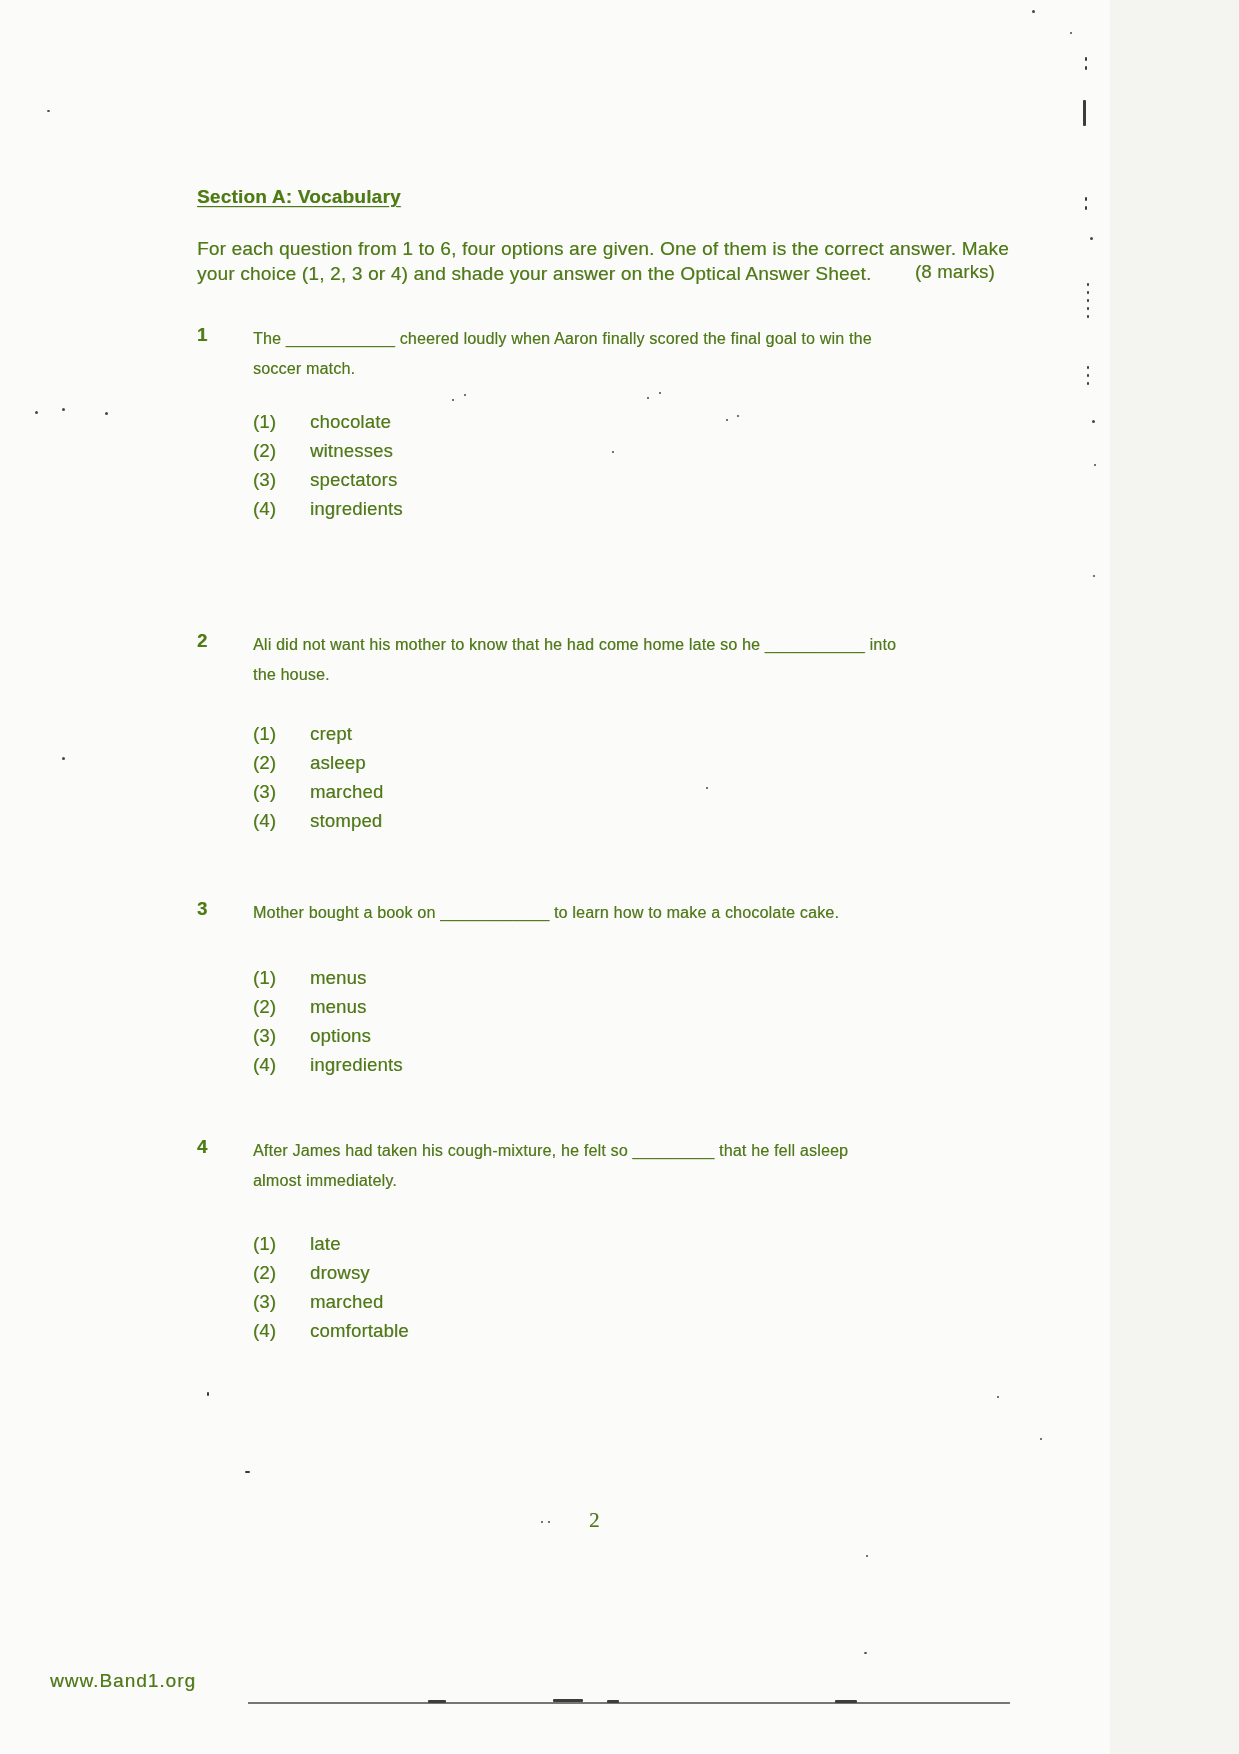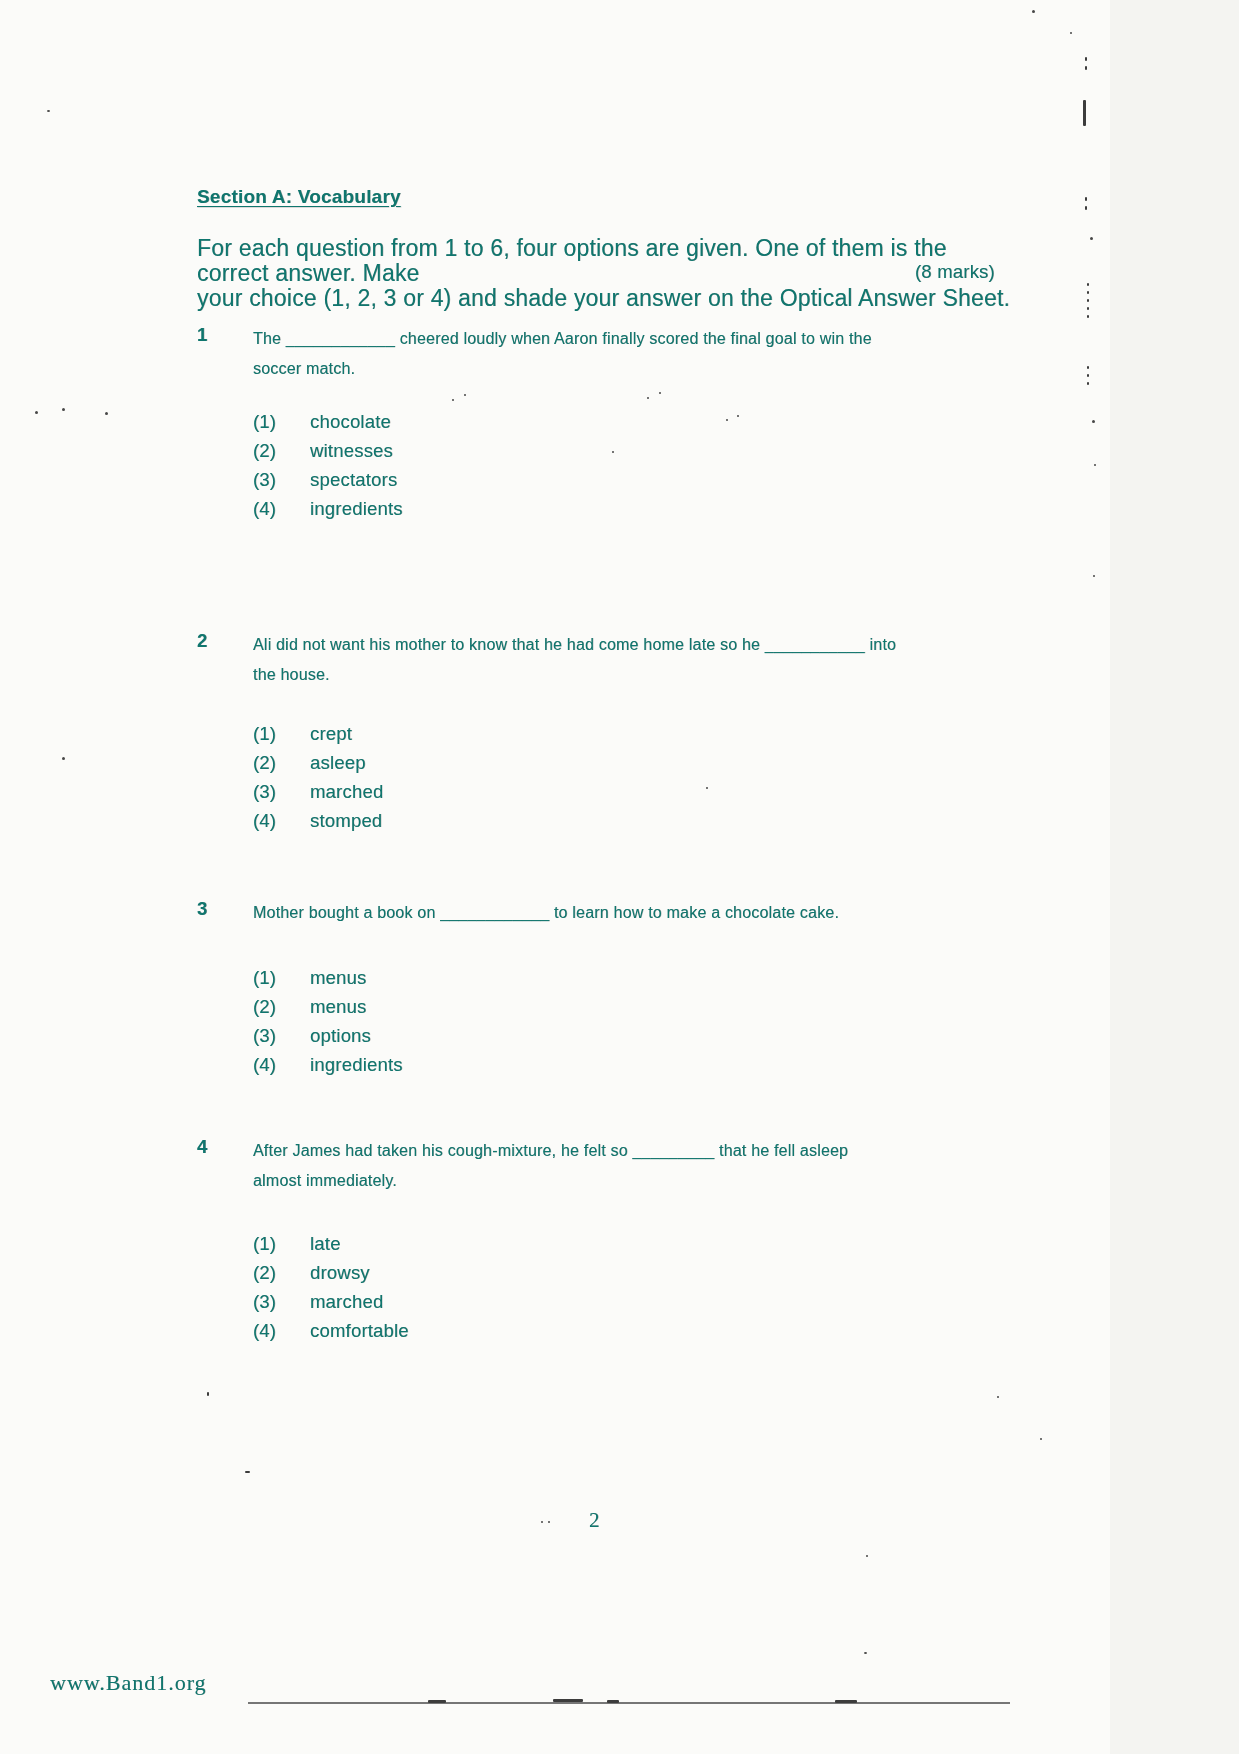--- a/index.html
+++ b/index.html
@@ -7,21 +7,21 @@
     padding: 0;
     background: #f4f4f1;
   }
   .page {
     position: relative;
     width: 1095px;
     height: 1754px;
     background: #fbfbf9;
     overflow: hidden;
     font-family: "Liberation Sans", sans-serif;
-    color: #0f766e;
+    color: #4d7c0f;
     padding-left: 15px;
   }
   .ink {
     filter: blur(0.35px);
     text-shadow: 0.4px 0.4px 0 rgba(70,70,70,0.45);
     letter-spacing: 0.2px;
   }
   .section-title {
     position: absolute;
     left: 197px;
@@ -31,21 +31,21 @@
     font-weight: 600;
     text-decoration: underline;
     text-underline-offset: 3px;
   }
   .instructions {
     position: absolute;
     left: 197px;
     top: 236px;
     width: 820px;
     margin: 0;
-    font-size: 23px;
+    font-size: 19px;
     line-height: 25px;
     white-space: pre-line;
   }
   .marks {
     position: absolute;
     left: 915px;
     top: 261px;
     font-size: 18.5px;
   }
   .question {
@@ -86,22 +86,22 @@
     position: absolute;
     left: 589px;
     top: 1508px;
     font-family: "Liberation Serif", serif;
     font-size: 21px;
   }
   .footer-site {
     position: absolute;
     left: 50px;
     top: 1670px;
-    font-family: Liberation Serif, serif;
-    font-size: 22px;
+    font-family: Liberation Sans, sans-serif;
+    font-size: 19px;
     letter-spacing: 1px;
   }
   .footer-line {
     position: absolute;
     left: 248px;
     top: 1702px;
     width: 762px;
     height: 2px;
     background: #4a4a4a;
     opacity: 0.75;

